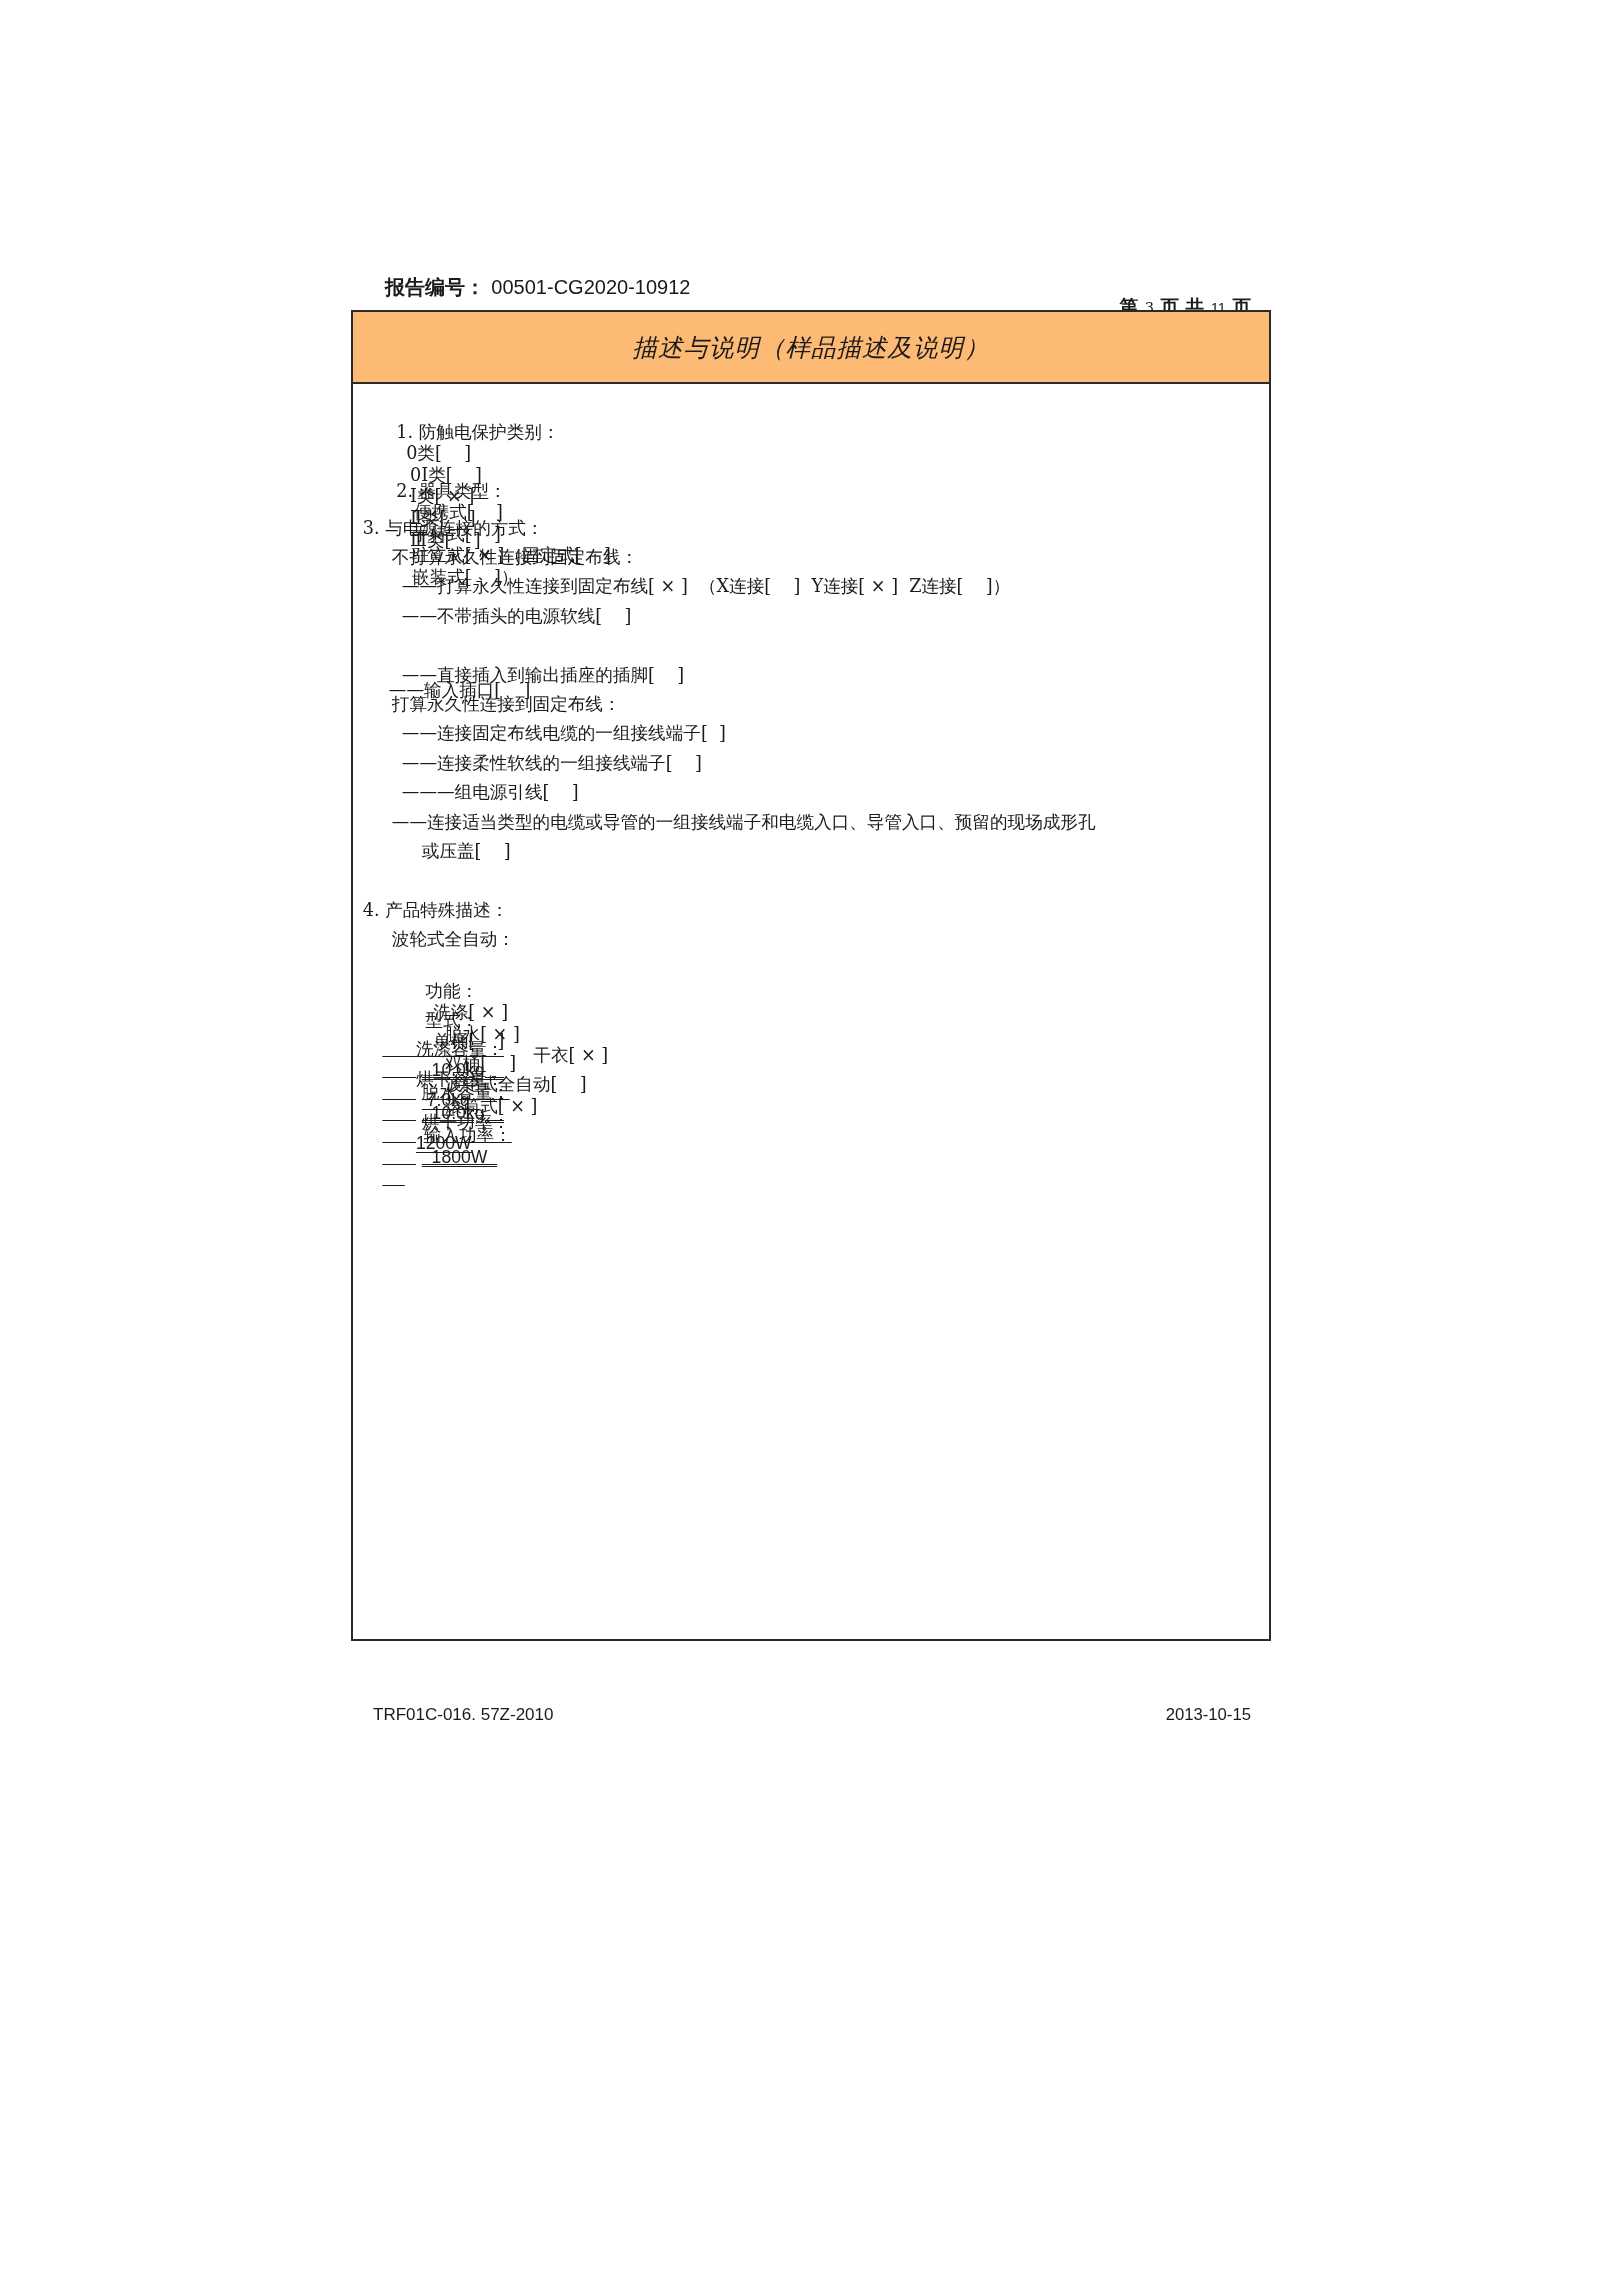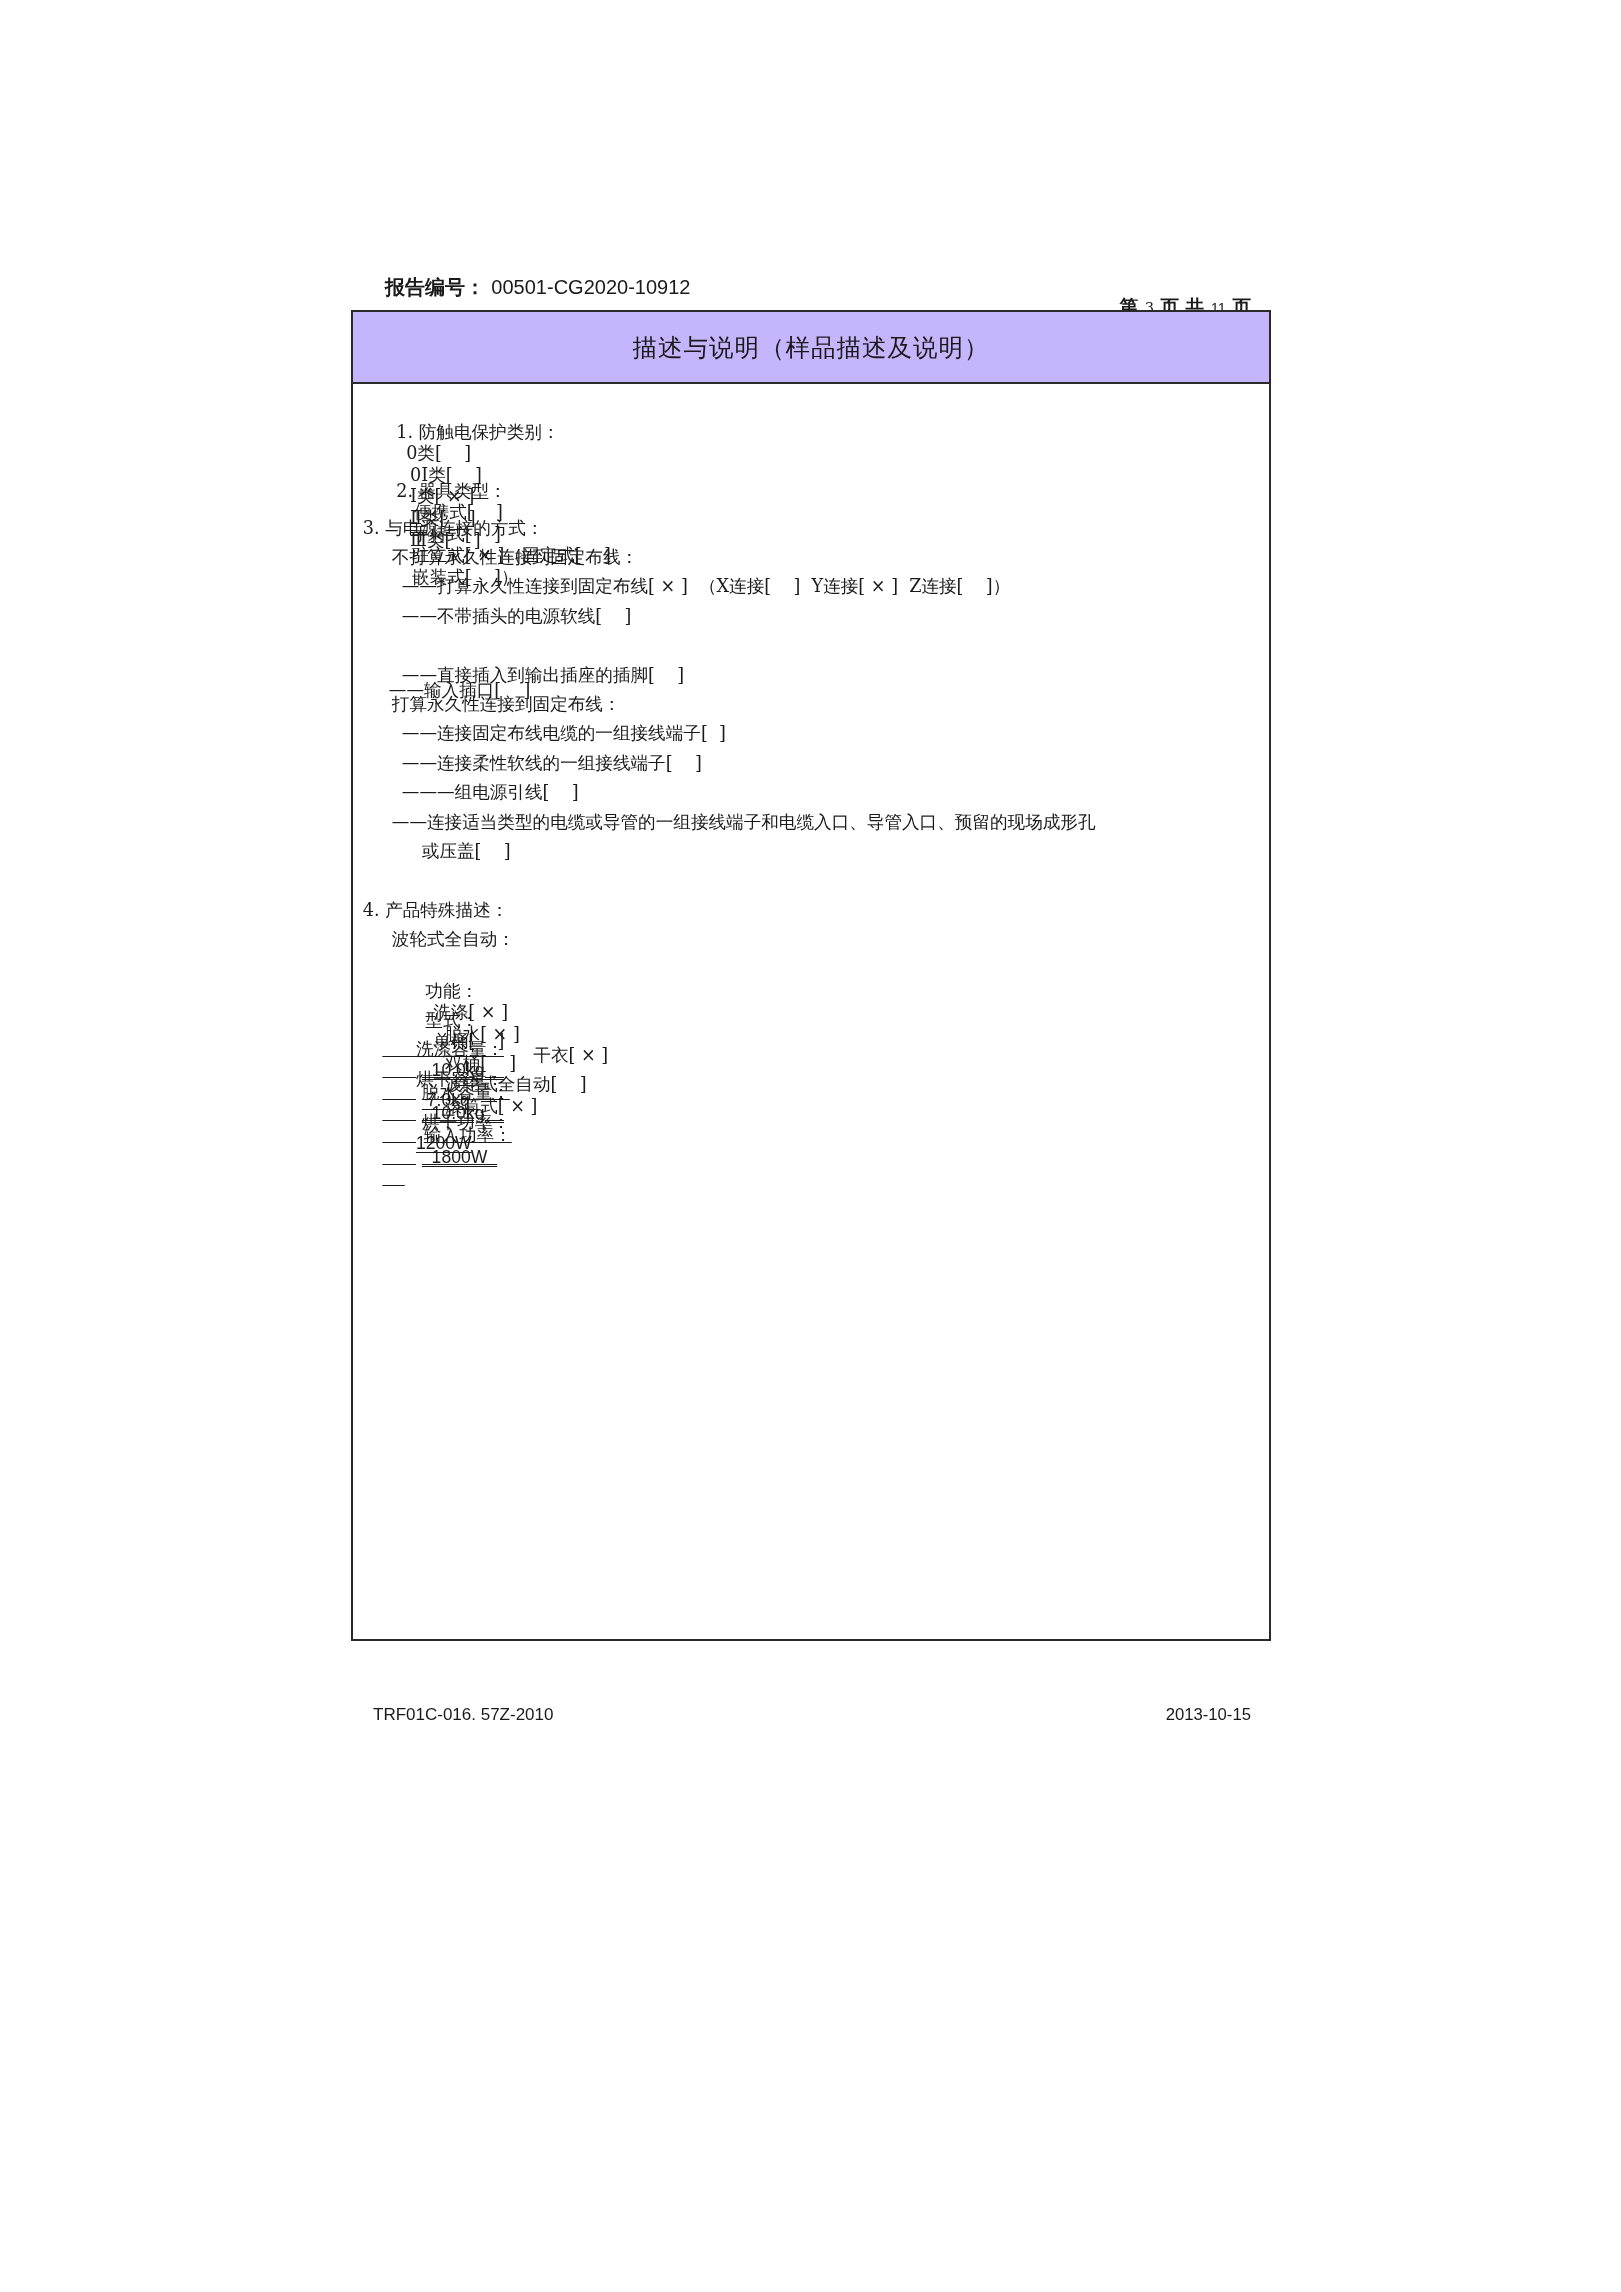--- a/index.html
+++ b/index.html
@@ -7,22 +7,22 @@
          font-family: "DejaVu Serif", "Liberation Serif", serif; color: #1a1a1a; }
   .sans { font-family: "Liberation Sans", "DejaVu Sans", sans-serif; }
 
   .report-no { position: absolute; left: 385px; top: 274px; font-size: 20px; }
   .report-no .lbl { font-weight: bold; }
   .page-info { position: absolute; right: 370px; top: 274px; font-size: 18.6px; font-weight: bold; margin-top: 20px; }
   .page-info .num { font-weight: normal; font-size: 14.7px; }
 
   .box { position: absolute; left: 351px; top: 310px; width: 916px; height: 1327px;
          border: 2px solid #2a2a2a; box-sizing: content-box; }
-  .box-header { height: 70px; background: #c4b5fd; border-bottom: 2px solid #2a2a2a;
-                display: flex; align-items: center; justify-content: center; font-size: 24.5px; letter-spacing: 1px; }
+  .box-header { height: 70px; background: #fdba74; border-bottom: 2px solid #2a2a2a;
+                display: flex; align-items: center; justify-content: center; font-size: 24.5px; letter-spacing: 1px; font-style: italic; }
 
   .content { position: absolute; left: 9.8px; top: 88px; right: 9.8px; font-size: 17.6px; }
   .line { position: absolute; white-space: pre; line-height: 21.6px; }
 
   .opt { white-space: pre; }
 
   .u { text-decoration: underline; text-underline-offset: 2.9px; font-family: "Liberation Sans", "DejaVu Sans", sans-serif; }
 
   .footer-left { position: absolute; left: 373px; top: 1705px; font-size: 17px; }
   .footer-right { position: absolute; right: 370px; top: 1705px; font-size: 16.7px; }

